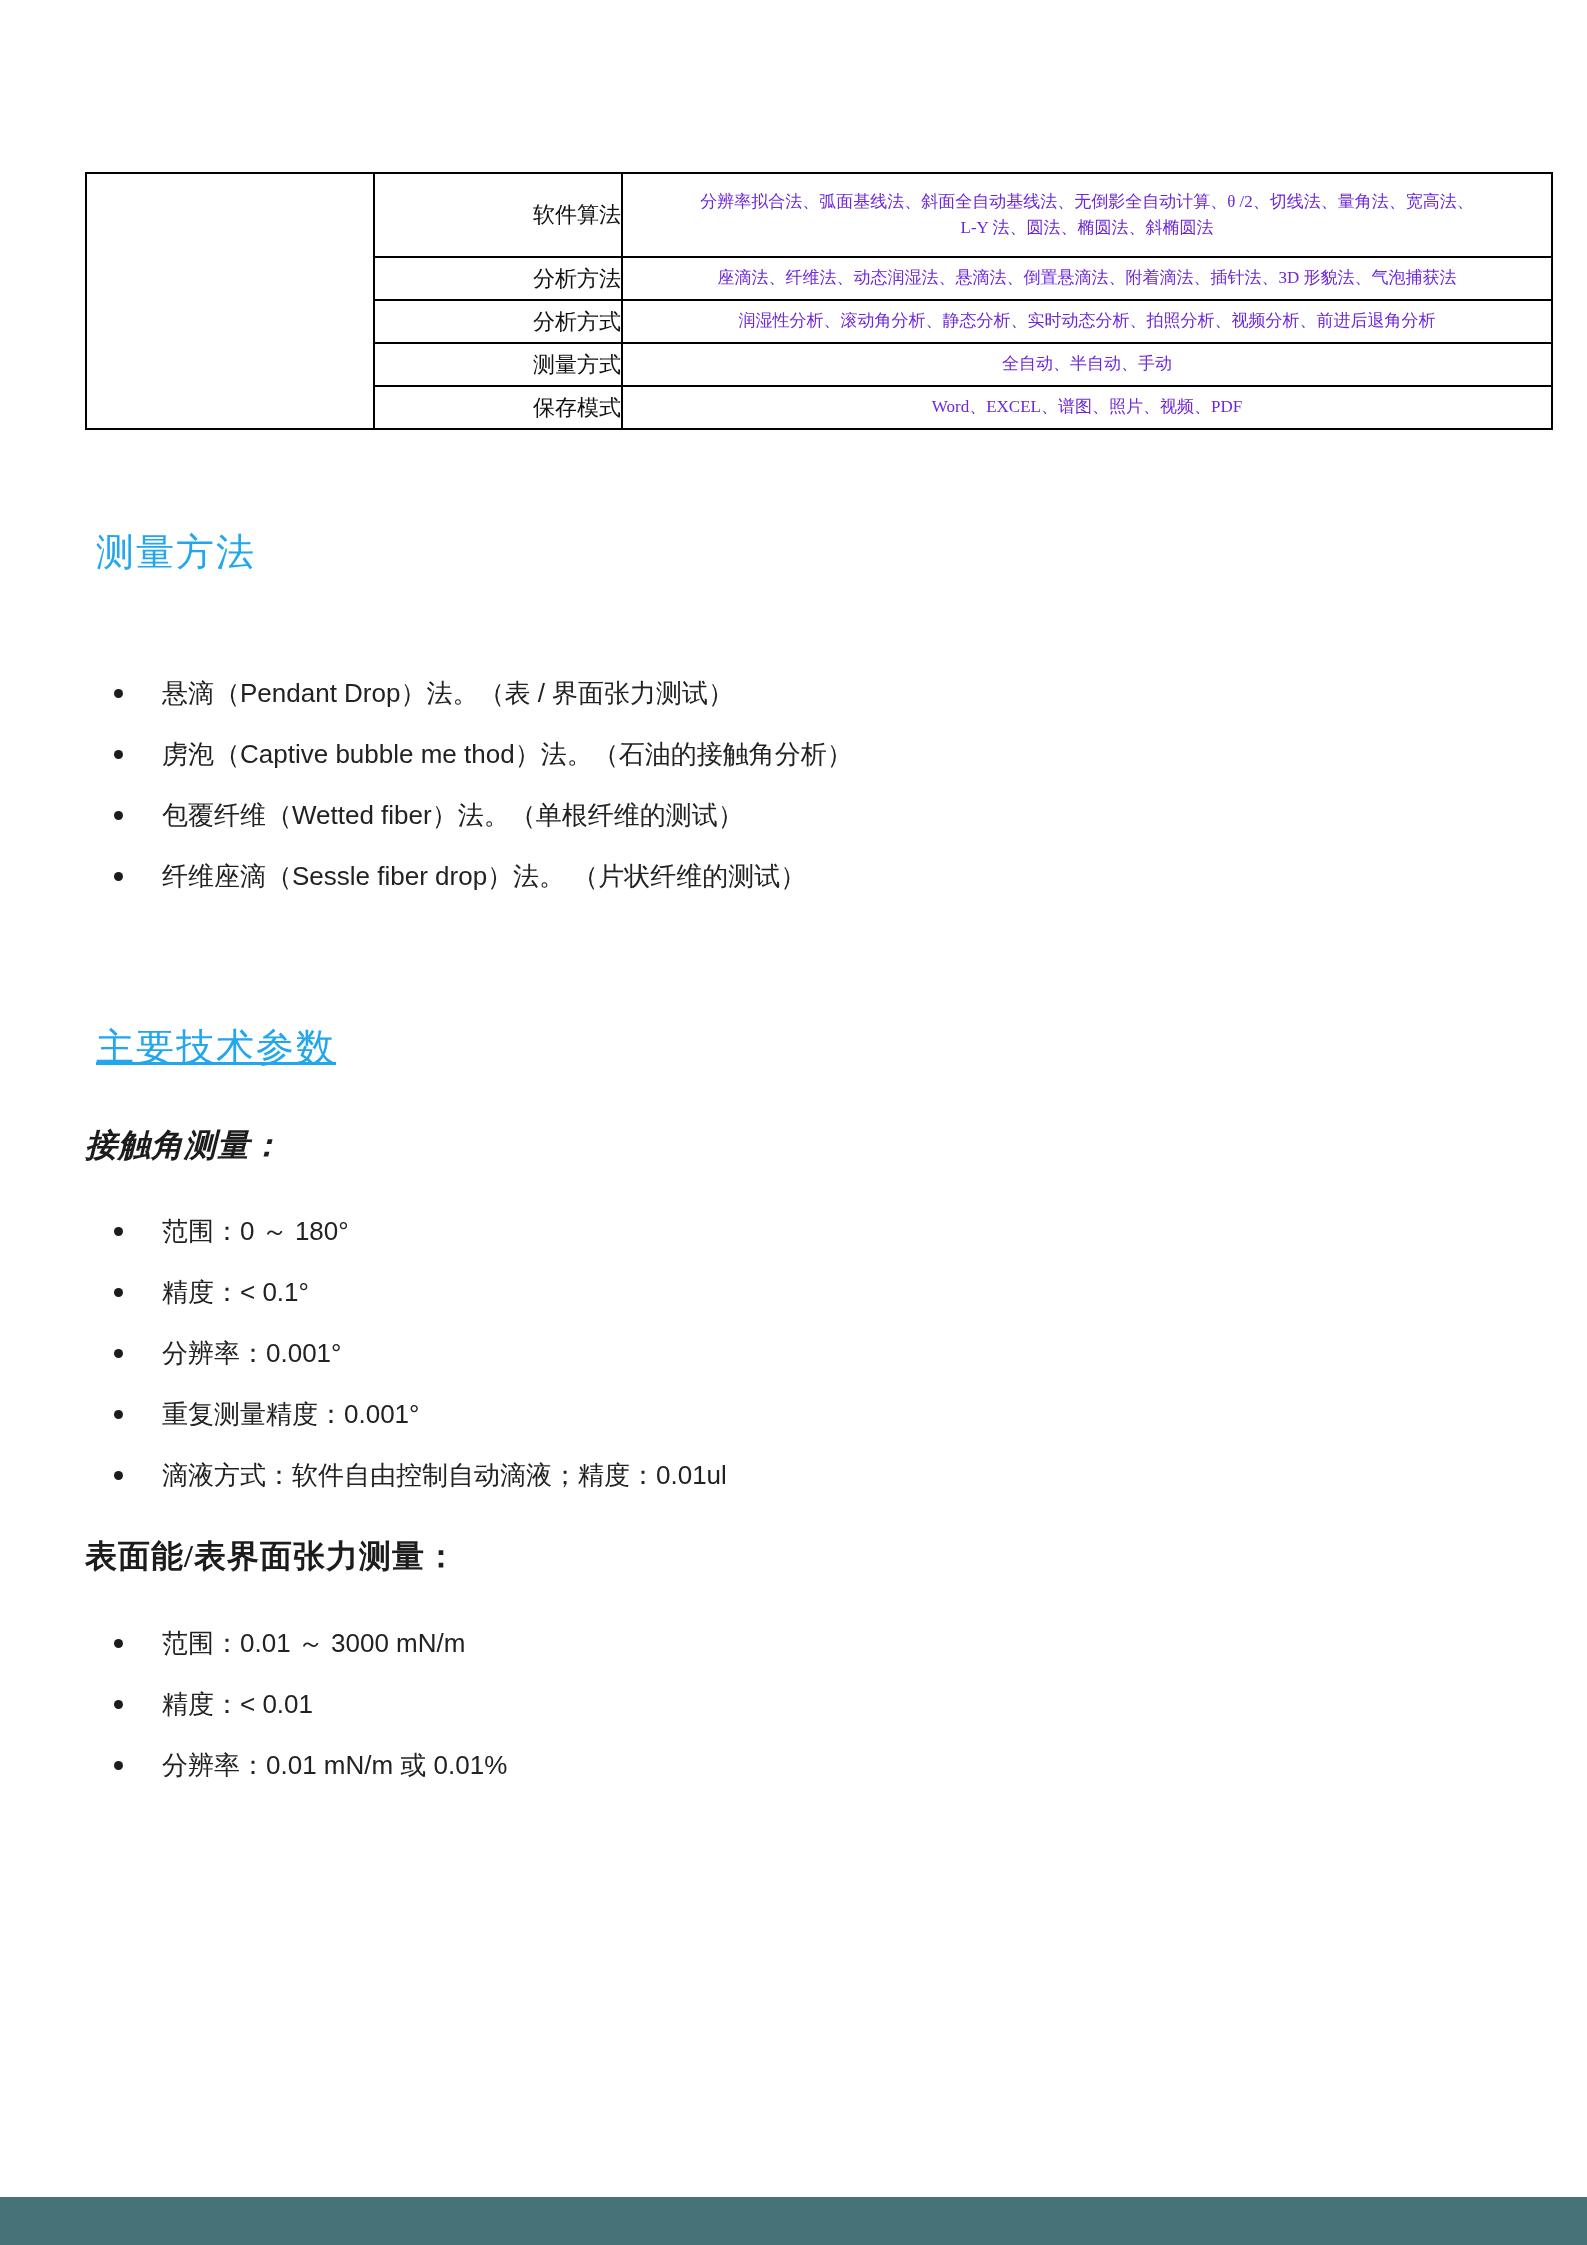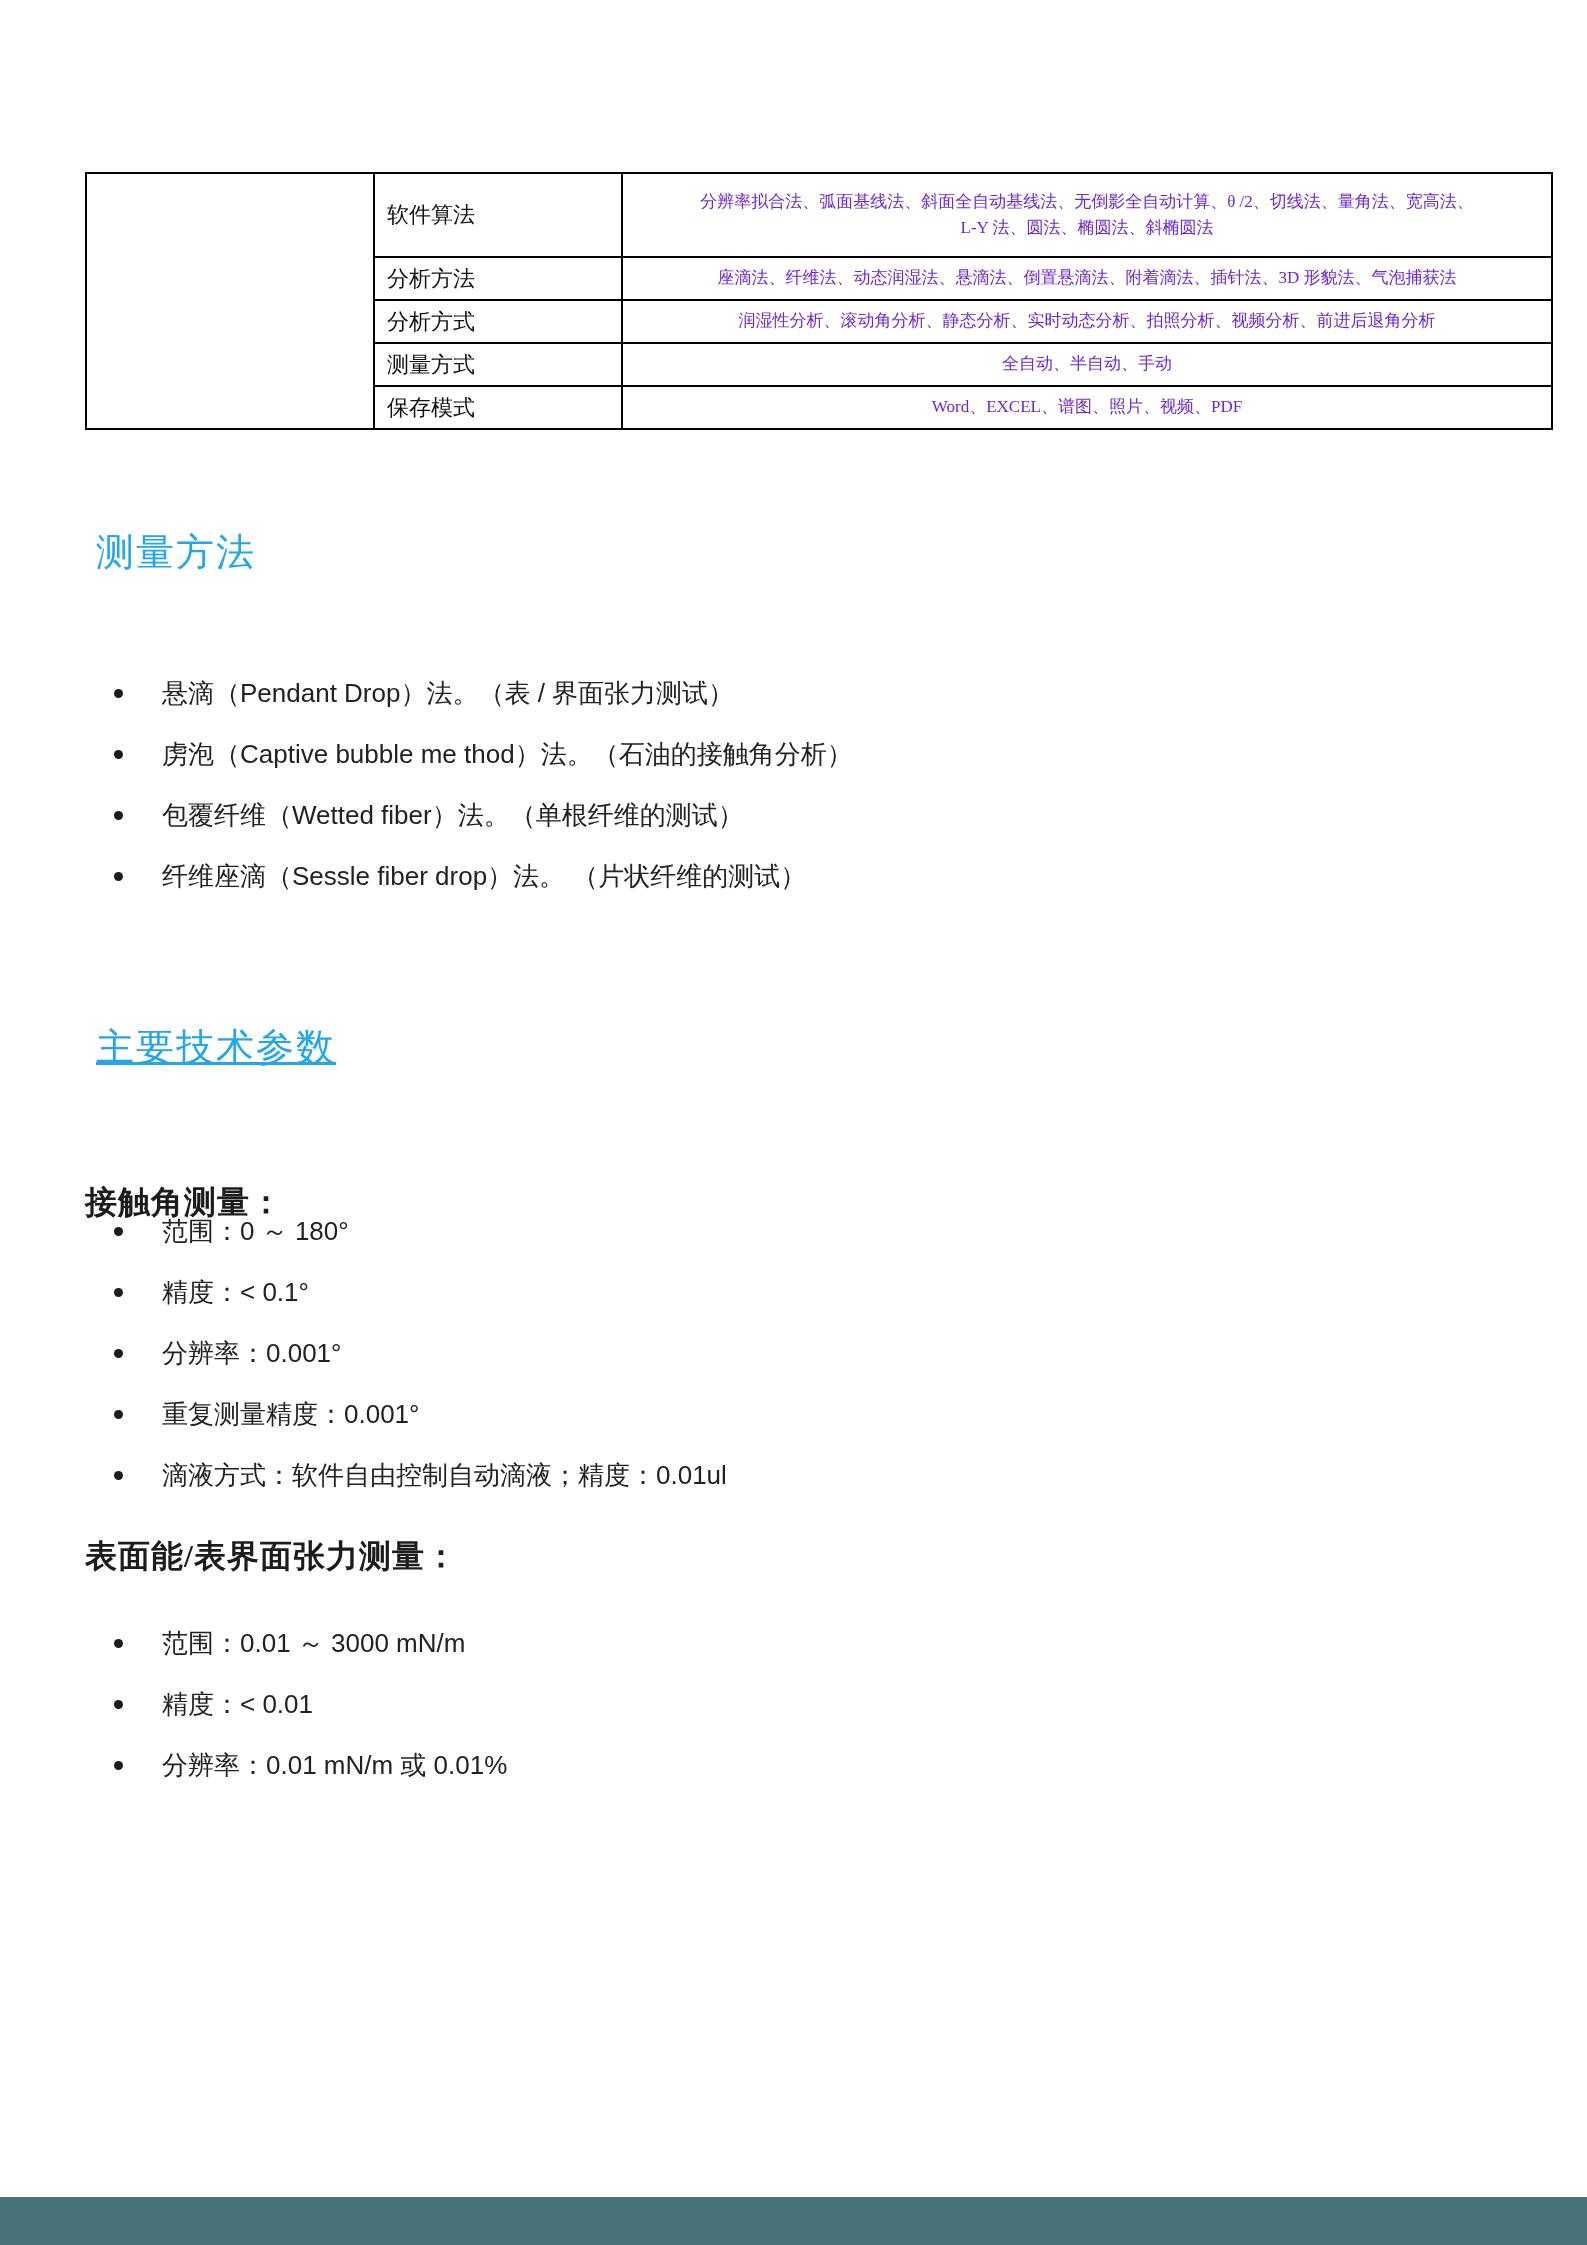--- a/index.html
+++ b/index.html
@@ -25,21 +25,21 @@
     top: 172px;
     border-collapse: collapse;
     table-layout: fixed;
     width: 1422px;
   }
   .spec-table td {
     border: 2px solid #000;
     vertical-align: middle;
   }
   .spec-table .col-empty  { width: 288px; }
-  .spec-table .col-label  { width: 248px; }
+  .spec-table .col-label  { width: 248px; text-align: right; }
   .spec-table .col-value  { width: 930px; }
   .spec-table .row-tall   { height: 84px; }
   .spec-table .row-std    { height: 43px; }
   .cell-label {
     font-size: 22px;
     padding-left: 12px;
     text-align: left;
     color: #111;
   }
   .cell-value {
@@ -147,21 +147,21 @@
 
 <ul class="bullets" style="top:678px;">
   <li><span>悬滴（Pendant Drop）法。（表 / 界面张力测试）</span></li>
   <li><span>虏泡（Captive bubble me thod）法。（石油的接触角分析）</span></li>
   <li><span>包覆纤维（Wetted fiber）法。（单根纤维的测试）</span></li>
   <li><span>纤维座滴（Sessle fiber drop）法。 （片状纤维的测试）</span></li>
 </ul>
 
 <h2 class="heading-blue" style="top:1022px;text-decoration:underline;">主要技术参数</h2>
 
-<h3 class="heading-black" style="top:1181px;">接触角测量：</h3>
+<h3 class="heading-black" style="top:1124px;font-style:italic;">接触角测量：</h3>
 
 <ul class="bullets" style="top:1216px;">
   <li><span>范围：0 ～ 180°</span></li>
   <li><span>精度：&lt; 0.1°</span></li>
   <li><span>分辨率：0.001°</span></li>
   <li><span>重复测量精度：0.001°</span></li>
   <li><span>滴液方式：软件自由控制自动滴液；精度：0.01ul</span></li>
 </ul>
 
 <h3 class="heading-black" style="top:1535px;">表面能/表界面张力测量：</h3>

